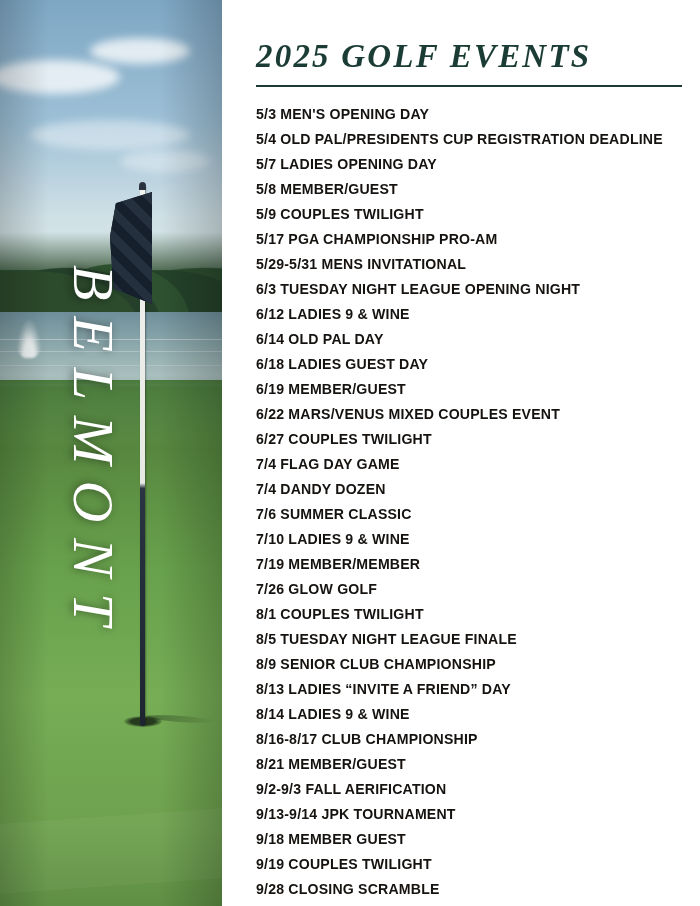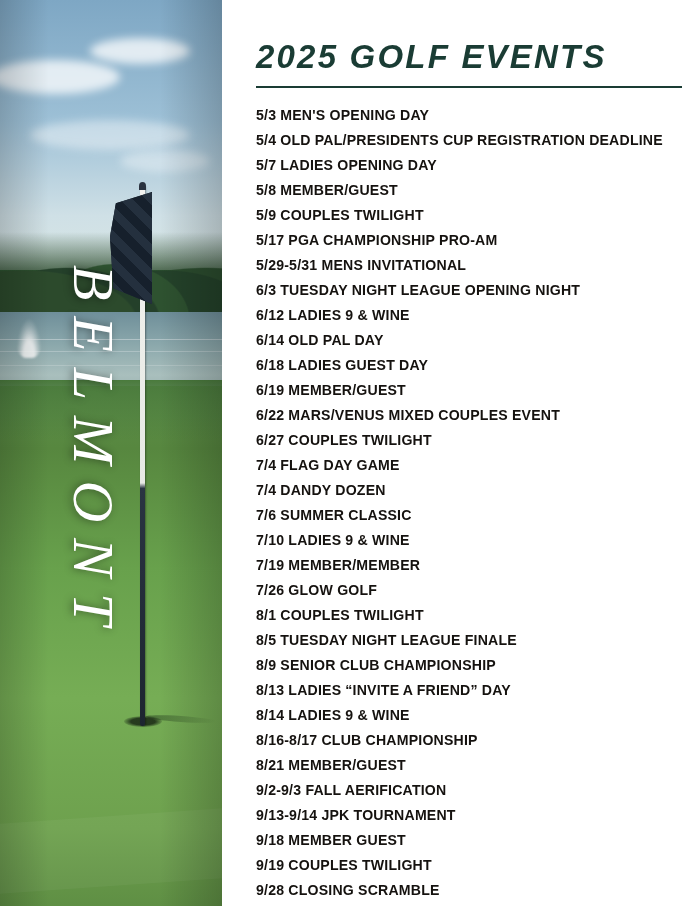--- a/index.html
+++ b/index.html
@@ -191,21 +191,21 @@
     white-space: nowrap;
   }
 
   
   .content {
     flex: 1 1 auto;
     padding: 28px 22px 0 22px;
     position: relative;
   }
   .title {
-    font-family: Liberation Sans, sans-serif;
+    font-family: Liberation Serif, serif;
     font-style: italic;
     font-weight: bold;
     font-size: 33px;
     letter-spacing: 2.2px;
     color: #1a3c34;
     margin: 10px 0 0 12px;
     white-space: nowrap;
   }
   .title-rule {
     margin: 10px 0 14px 12px;

